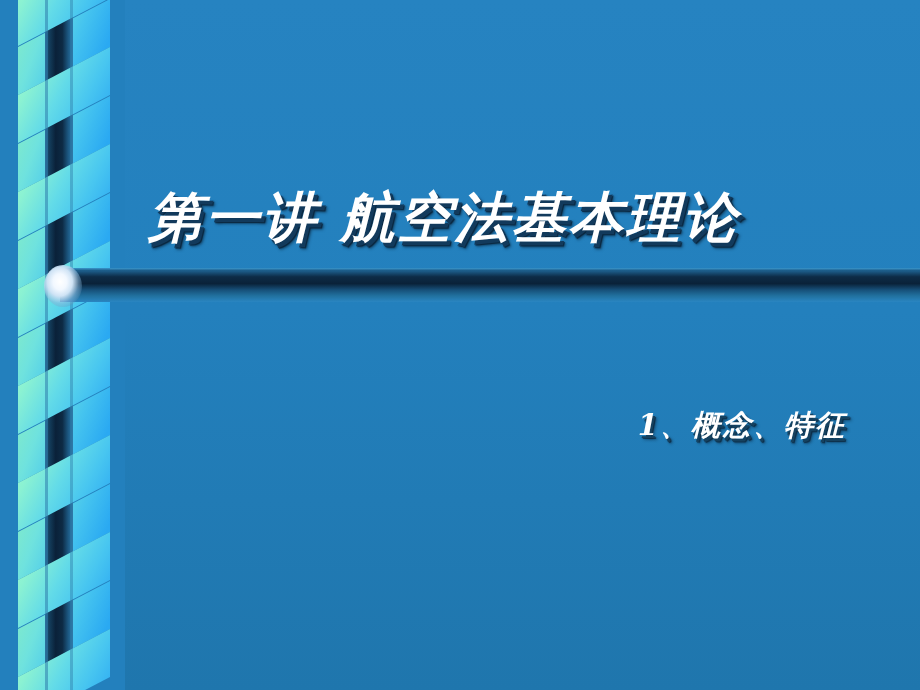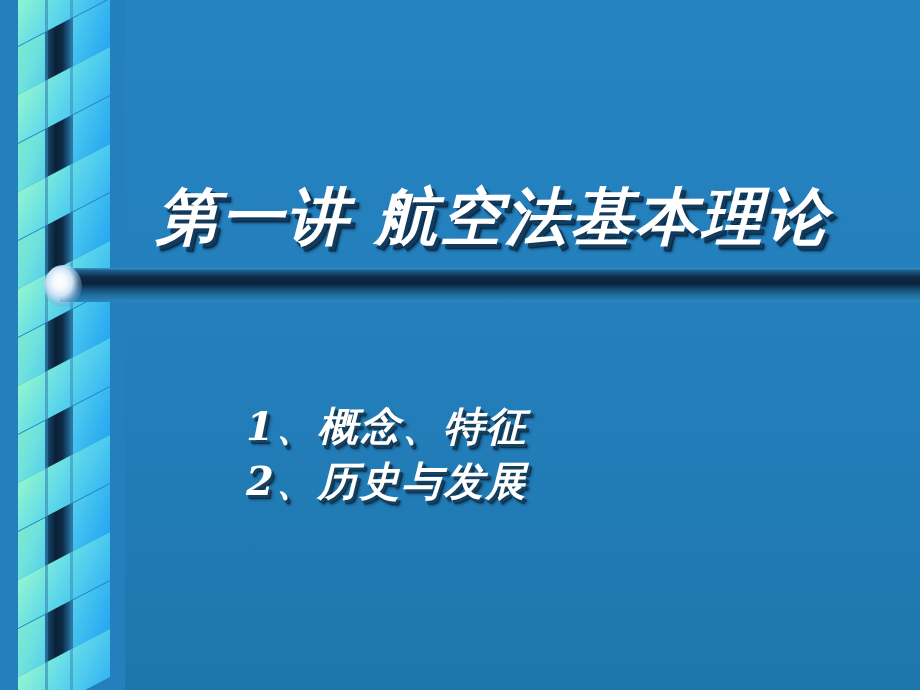--- a/index.html
+++ b/index.html
@@ -71,56 +71,57 @@
         #f2f8ff 22%,
         #cfe3f5 40%,
         rgba(140,185,220,0.55) 60%,
         rgba(40,90,130,0.18) 80%,
         rgba(20,50,80,0.0) 100%);
   }
 
   
   #title {
     position: absolute;
-    left: 156px;
+    left: 148px;
     top: 176px;
     width: 740px;
     color: #ffffff;
     font-family: "DejaVu Serif", "Liberation Serif", serif;
-    font-size: 62px;
+    font-size: 54px;
     font-weight: bold;
     font-style: italic;
     letter-spacing: 3px;
     line-height: 82px;
     white-space: nowrap;
     text-shadow:
        3px 4px 0 #123a5c,
        4px 5px 1px rgba(8,30,50,0.85),
        5px 6px 3px rgba(8,28,48,0.55);
   }
 
   #bullets {
     position: absolute;
     left: 246px;
     top: 398px;
     width: 600px;
   }
   #bullets .bullet-line {
     color: #ffffff;
     font-family: "DejaVu Serif", "Liberation Serif", serif;
-    font-size: 40px;
+    font-size: 29px;
     font-weight: bold;
     font-style: italic;
     letter-spacing: 2px;
     line-height: 55px;
     white-space: nowrap;
     text-shadow:
        2px 3px 0 #15415f,
        3px 4px 1px rgba(10,34,54,0.8),
        4px 5px 3px rgba(8,28,48,0.45);
+    text-align: right;
   }
 </style>
 </head>
 <body>
 
 <div id="slide">
 
   <div id="ribbon-band">
     <svg width="125" height="690" viewBox="0 0 125 690" xmlns="http://www.w3.org/2000/svg">
       <defs>
@@ -279,16 +280,15 @@
   <div id="divider">
     <div class="bar"></div>
     <div class="bar-topline"></div>
   </div>
   <div id="glow-dot"></div>
 
   <div id="title">第一讲 航空法基本理论</div>
 
   <div id="bullets">
     <div class="bullet-line">1、概念、特征</div>
-    <div class="bullet-line">2、历史与发展</div>
   </div>
 
 </div>
 
 </body></html>

